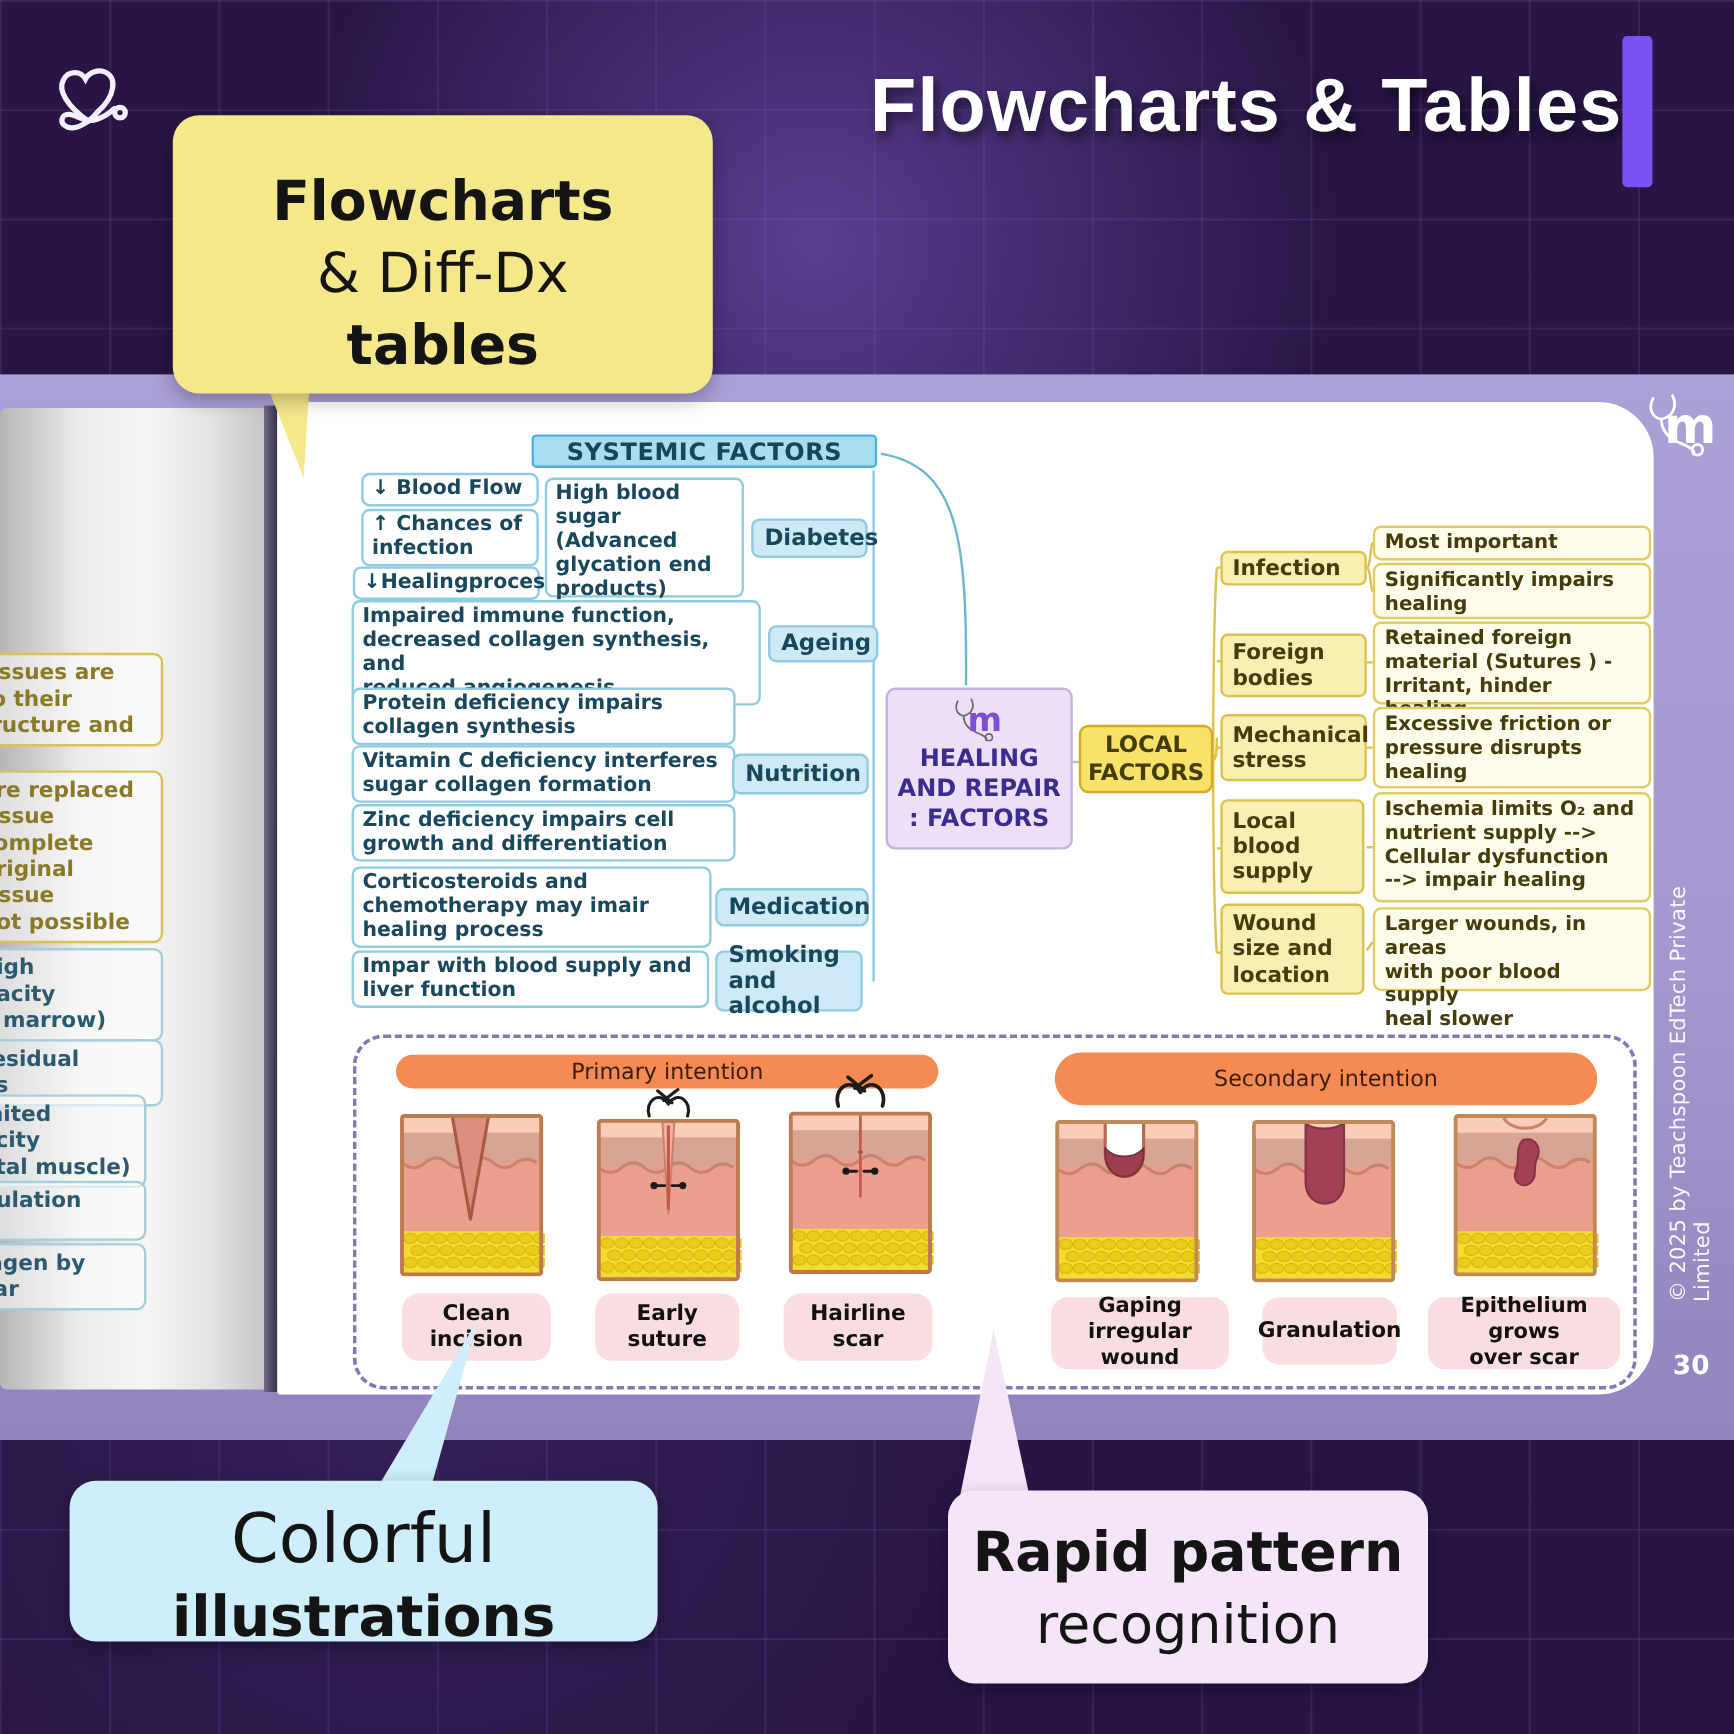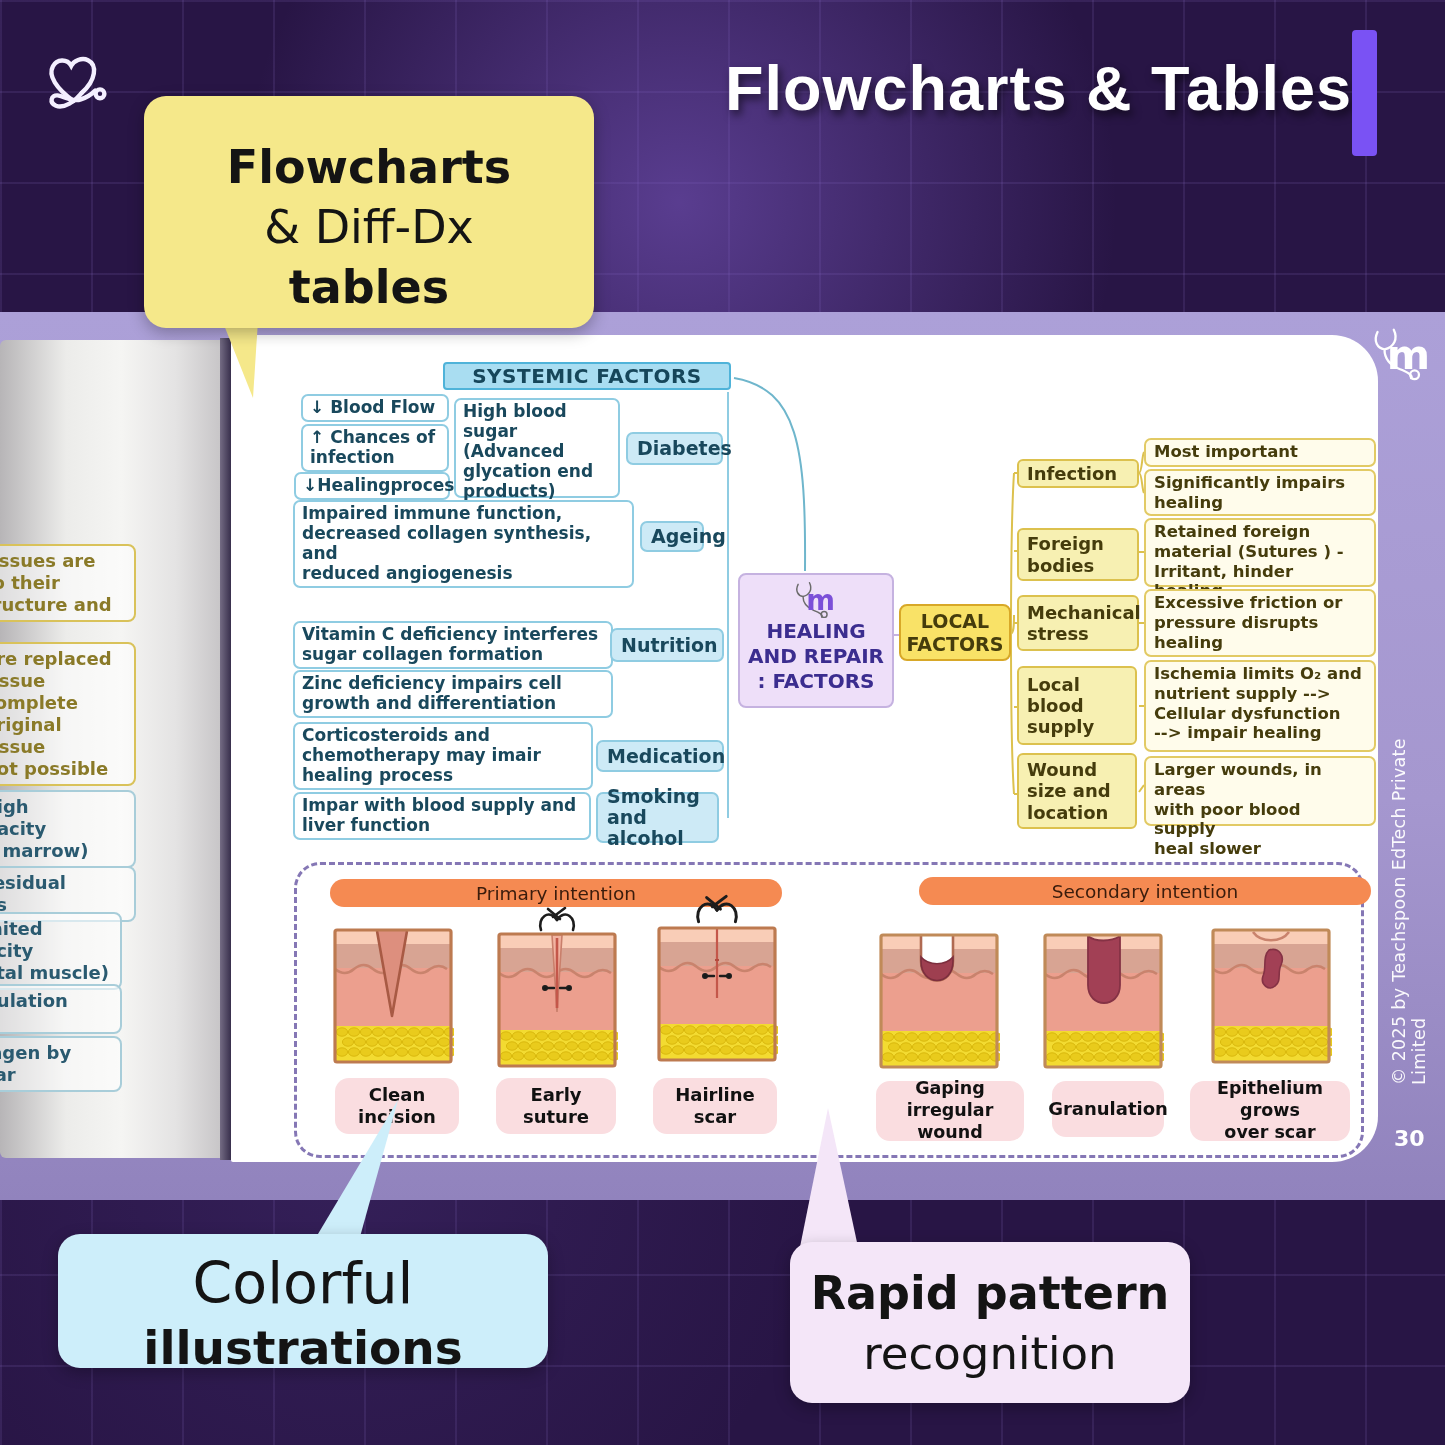--- a/index.html
+++ b/index.html
@@ -139,32 +139,34 @@
     <div class="fc pre" style="left:70px;top:89px;width:148px;">↑ Chances of
 infection</div>
     <div class="fc pre" style="left:63px;top:137px;width:156px;">↓Healingprocess</div>
     <div class="fc pre" style="left:223px;top:63px;width:166px;height:100px;">High blood sugar
 (Advanced
 glycation end
 products)</div>
     <div class="fc pre" style="left:62px;top:165px;width:341px;">Impaired immune function,
 decreased collagen synthesis, and
 reduced angiogenesis</div>
+    <div class="fc pre" style="left:62px;top:238px;width:320px;">Protein deficiency impairs
+collagen synthesis</div>
     <div class="fc pre" style="left:62px;top:286px;width:320px;">Vitamin C deficiency interferes
 sugar collagen formation</div>
     <div class="fc pre" style="left:62px;top:335px;width:320px;">Zinc deficiency impairs cell
 growth and differentiation</div>
     <div class="fc pre" style="left:62px;top:387px;width:300px;">Corticosteroids and
 chemotherapy may imair
 healing process</div>
     <div class="fc pre" style="left:62px;top:457px;width:298px;">Impar with blood supply and
 liver function</div>
 
     <div class="fc-cat pre" style="left:395px;top:97px;width:97px;height:33px;">Diabetes</div>
-    <div class="fc-cat pre" style="left:409px;top:186px;width:64px;height:31px;">Ageing</div>
+    <div class="fc-cat pre" style="left:409px;top:186px;width:92px;height:31px;">Ageing</div>
     <div class="fc-cat pre" style="left:379px;top:293px;width:114px;height:34px;">Nutrition</div>
     <div class="fc-cat pre" style="left:365px;top:405px;width:128px;height:32px;">Medication</div>
     <div class="fc-cat pre" style="left:365px;top:457px;width:123px;height:51px;">Smoking
 and alcohol</div>
 
     <div class="center-box" style="left:507px;top:238px;width:156px;height:135px;">
       <div style="height:40px;display:flex;align-items:center;justify-content:center;">
         <svg width="52" height="38" viewBox="0 0 64 46">
           <path d="M10,5 C6,13 10,19 16,20 M24,3 C28,11 24,18 16,20 M16,20 C16,29 22,34 29,37 C37,40 41,43 39,45" fill="none" stroke="#6b6b6b" stroke-width="1.8" stroke-linecap="round"></path>
           <circle cx="42" cy="42" r="3.6" fill="none" stroke="#6b6b6b" stroke-width="1.8"></circle>
@@ -202,21 +204,21 @@
     <div class="y-detail pre" style="left:913px;top:325px;width:232px;height:92px;">Ischemia limits O₂ and
 nutrient supply --&gt;
 Cellular dysfunction
 --&gt; impair healing</div>
     <div class="y-detail pre" style="left:913px;top:421px;width:232px;height:70px;">Larger wounds, in areas
 with poor blood supply
 heal slower</div>
 
     <div class="dash-box" style="left:63px;top:527px;width:1064px;height:290px;"></div>
     <div class="pill" style="left:99px;top:544px;width:452px;height:28px;">Primary intention</div>
-    <div class="pill" style="left:688px;top:542px;width:452px;height:28px;">Secondary intention</div>
+    <div class="pill" style="left:648px;top:542px;width:452px;height:44px;">Secondary intention</div>
 
     <div class="skin" style="left:101px;top:561px;">
         <svg width="122" height="168" viewBox="0 -32 120 168">
 
     <rect x="2" y="2" width="116" height="132" fill="#ec9f8e"></rect>
     <rect x="2" y="2" width="116" height="14" fill="#f9cdb7"></rect>
     <rect x="2" y="16" width="116" height="24" fill="#d8a493"></rect>
     <path d="M2,41 q10,8 19,0 q10,-8 19,0 q10,8 19,0 q10,-8 19,0 q10,8 19,0 q9,-6 17,0" fill="none" stroke="#c9836d" stroke-width="2.6"></path>
     <rect x="2" y="98" width="116" height="36" fill="#f3db31"></rect>
     <g>

